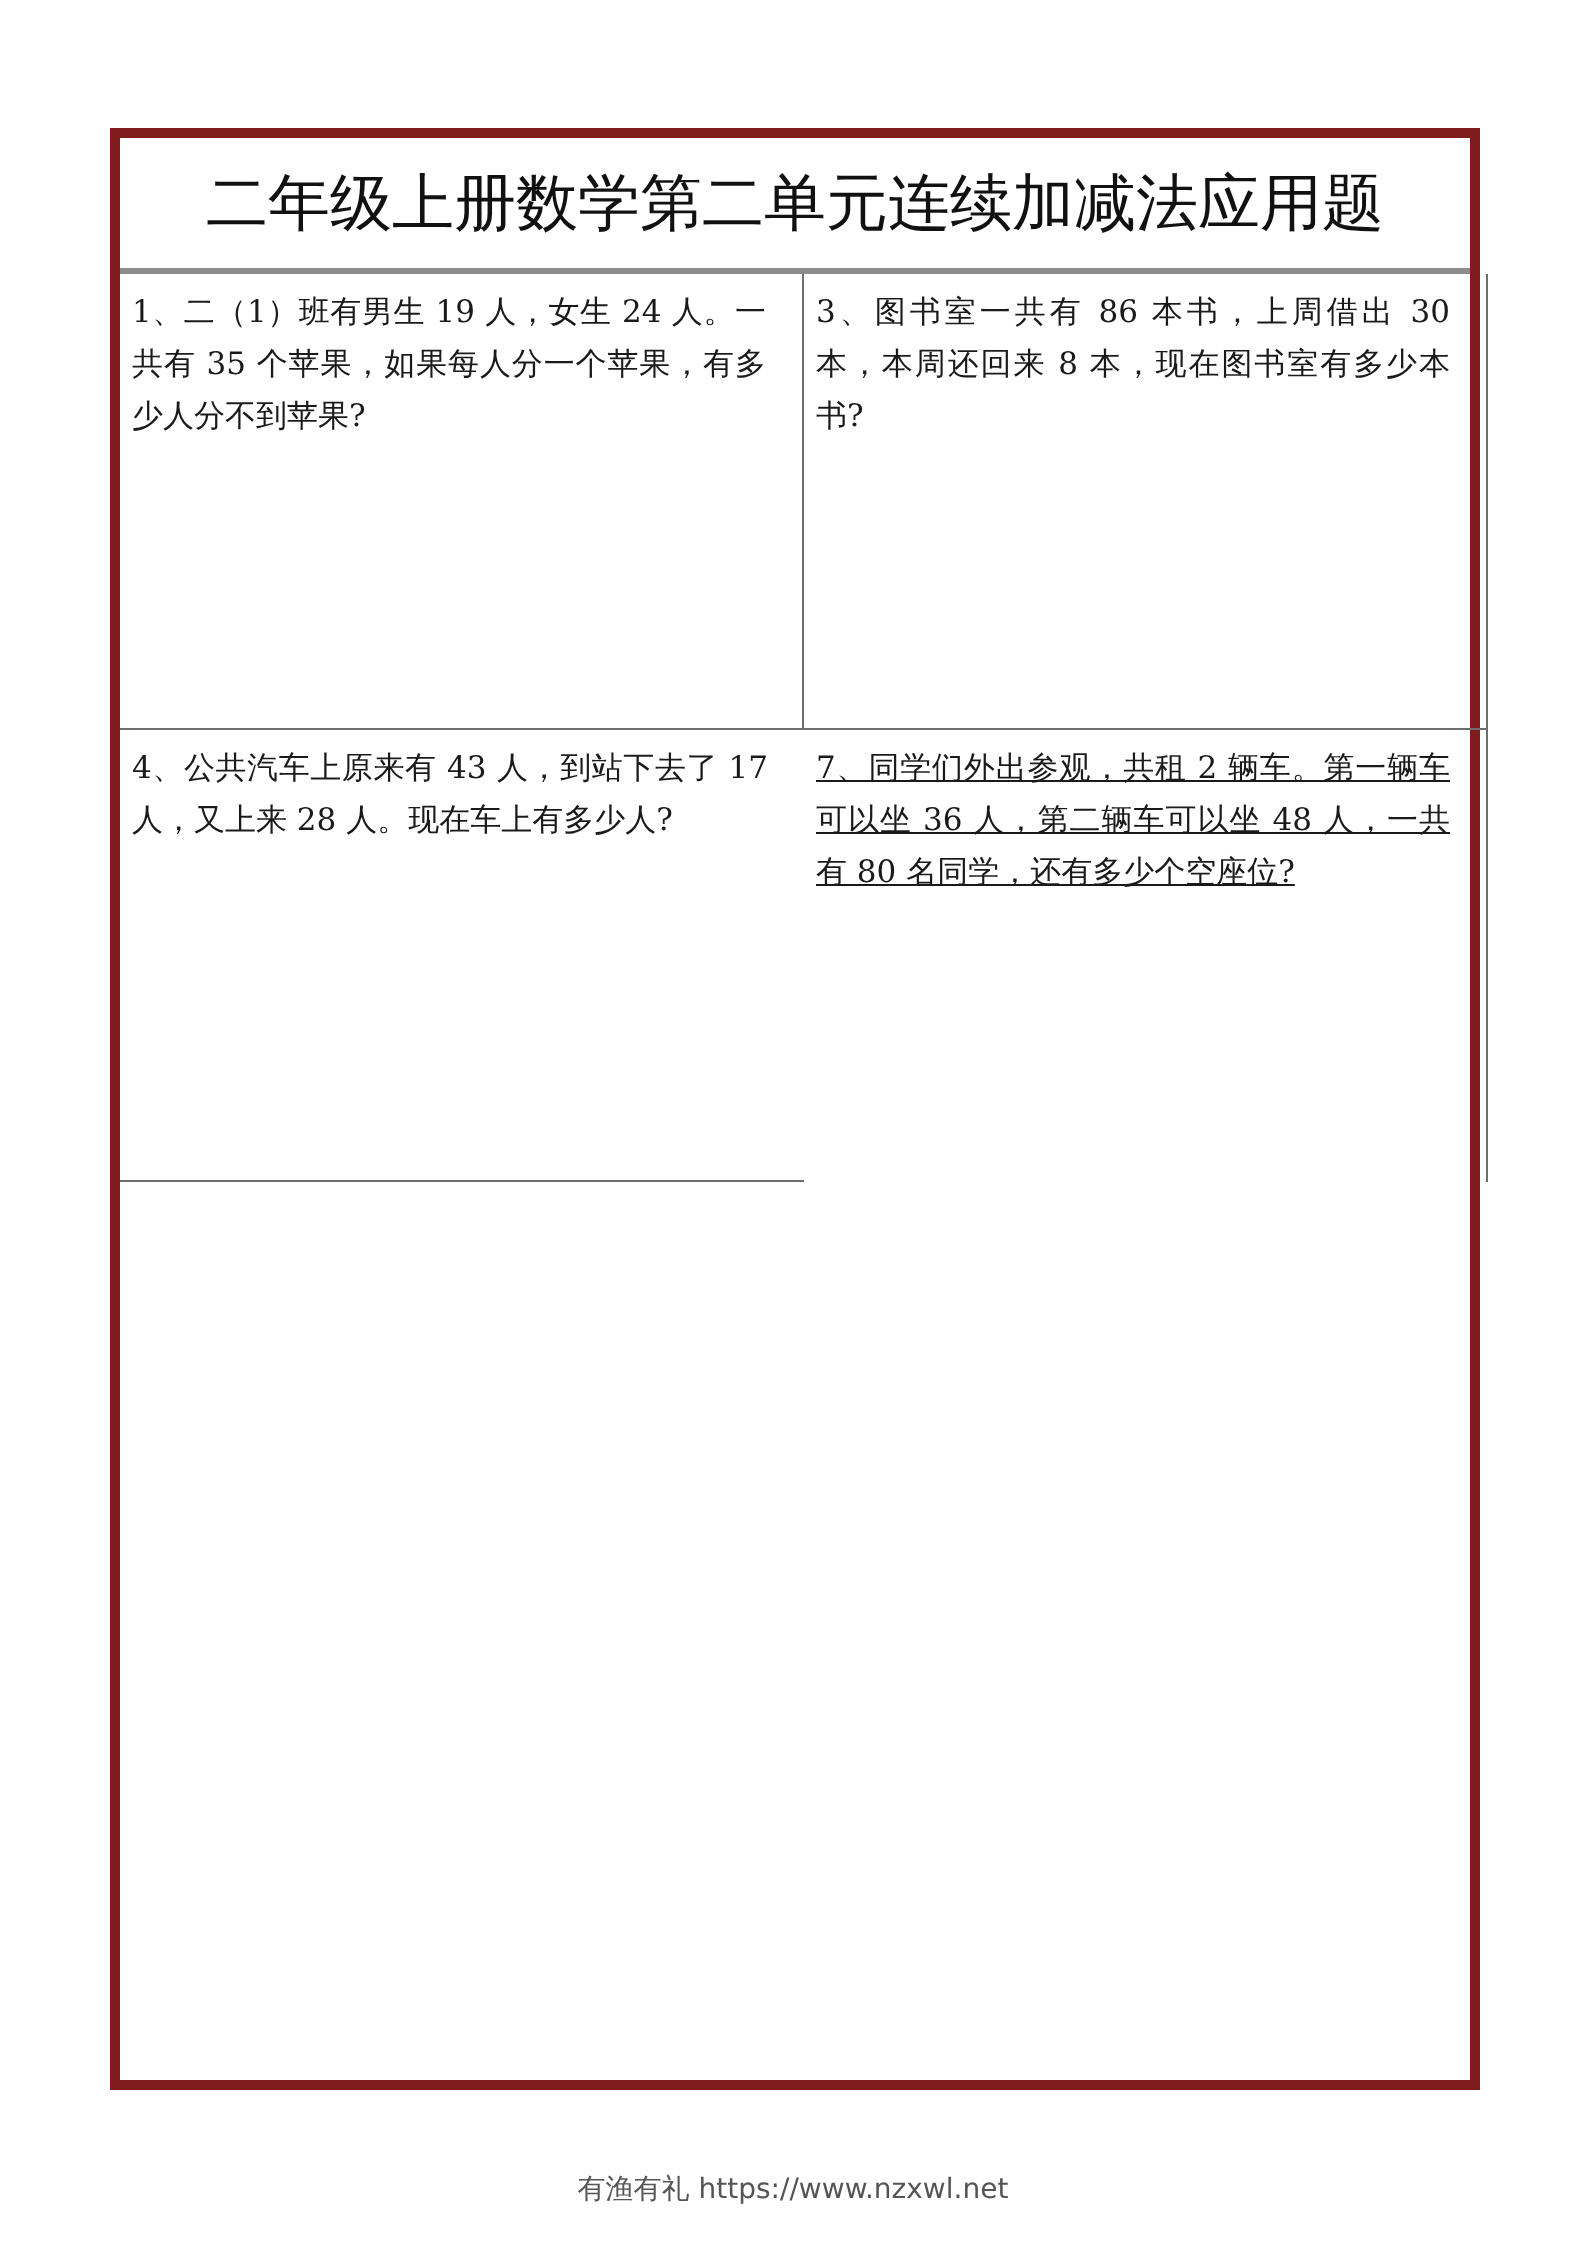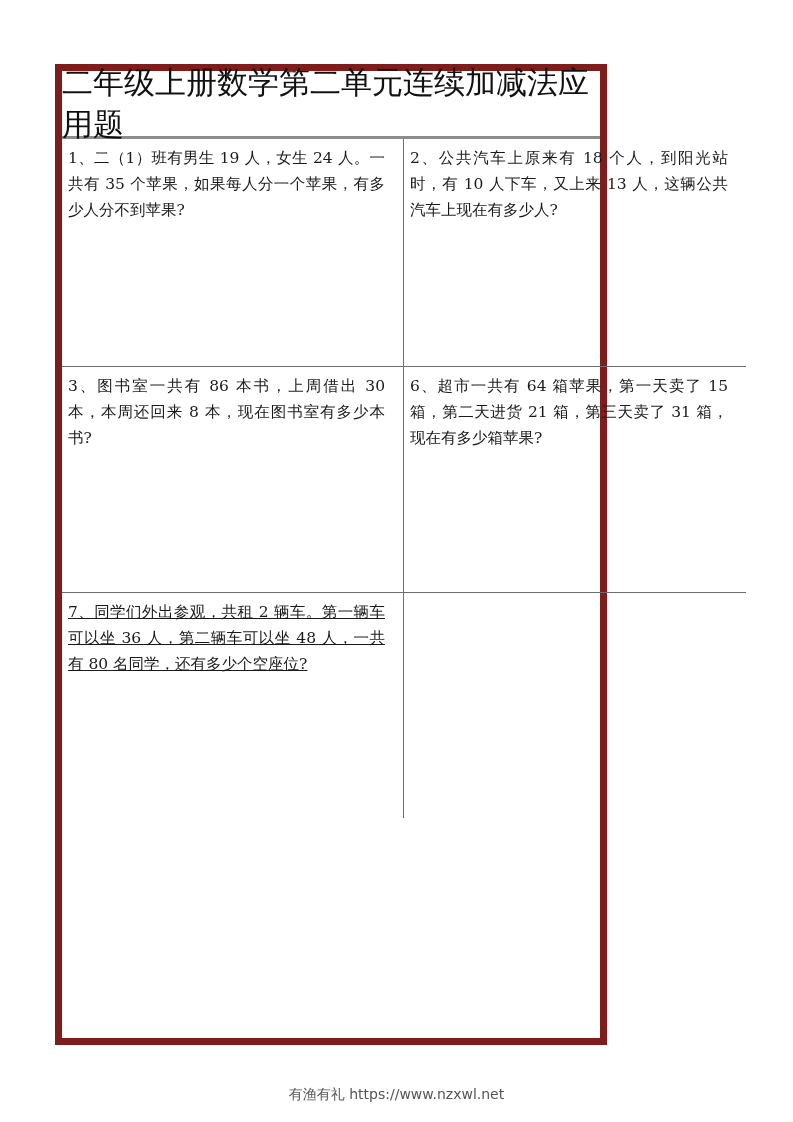--- a/index.html
+++ b/index.html
@@ -12,23 +12,23 @@
     height: 1122px;
     position: relative;
     overflow: hidden;
     font-family: "DejaVu Serif", "Liberation Serif", serif;
     color: #1a1a1a;
   }
   .sheet {
     position: absolute;
     left: 55px;
     top: 64px;
-    width: 552px;
+    width: 685px;
     height: 981px;
-    border: 7px solid #7f1d1d;
+    border: 5px solid #7f1d1d;
     box-sizing: border-box;
   }
   .title-row {
     position: absolute;
     left: 0;
     top: 0;
     width: 100%;
     height: 68px;
     border-bottom: 3px solid #8c8c8c;
     box-sizing: border-box;
@@ -84,20 +84,19 @@
 </style>
 </head>
 <body>
 
 <div class="sheet">
   <div class="title-row">
     <h1 class="title">二年级上册数学第二单元连续加减法应用题</h1>
   </div>
   <div class="grid">
     <div class="cell left">1、二（1）班有男生 19 人，女生 24 人。一共有 35 个苹果，如果每人分一个苹果，有多少人分不到苹果?</div>
-    <div class="cell">2、公共汽车上原来有 18 个人，到阳光站时，有 10 人下车，又上来 13 人，这辆公共汽车上现在有多少人?</div>
     <div class="cell left">3、图书室一共有 86 本书，上周借出 30 本，本周还回来 8 本，现在图书室有多少本书?</div>
-    <div class="cell">6、超市一共有 64 箱苹果，第一天卖了 15 箱，第二天进货 21 箱，第三天卖了 31 箱，现在有多少箱苹果?</div>
+    <div class="cell">4、公共汽车上原来有 43 人，到站下去了 17 人，又上来 28 人。现在车上有多少人?</div>
     <div class="cell left last">7、同学们外出参观，共租 2 辆车。第一辆车可以坐 36 人，第二辆车可以坐 48 人，一共有 80 名同学，还有多少个空座位?</div>
   </div>
 </div>
 
 <div class="footer">有渔有礼 https://www.nzxwl.net</div>
 
 </body></html>

